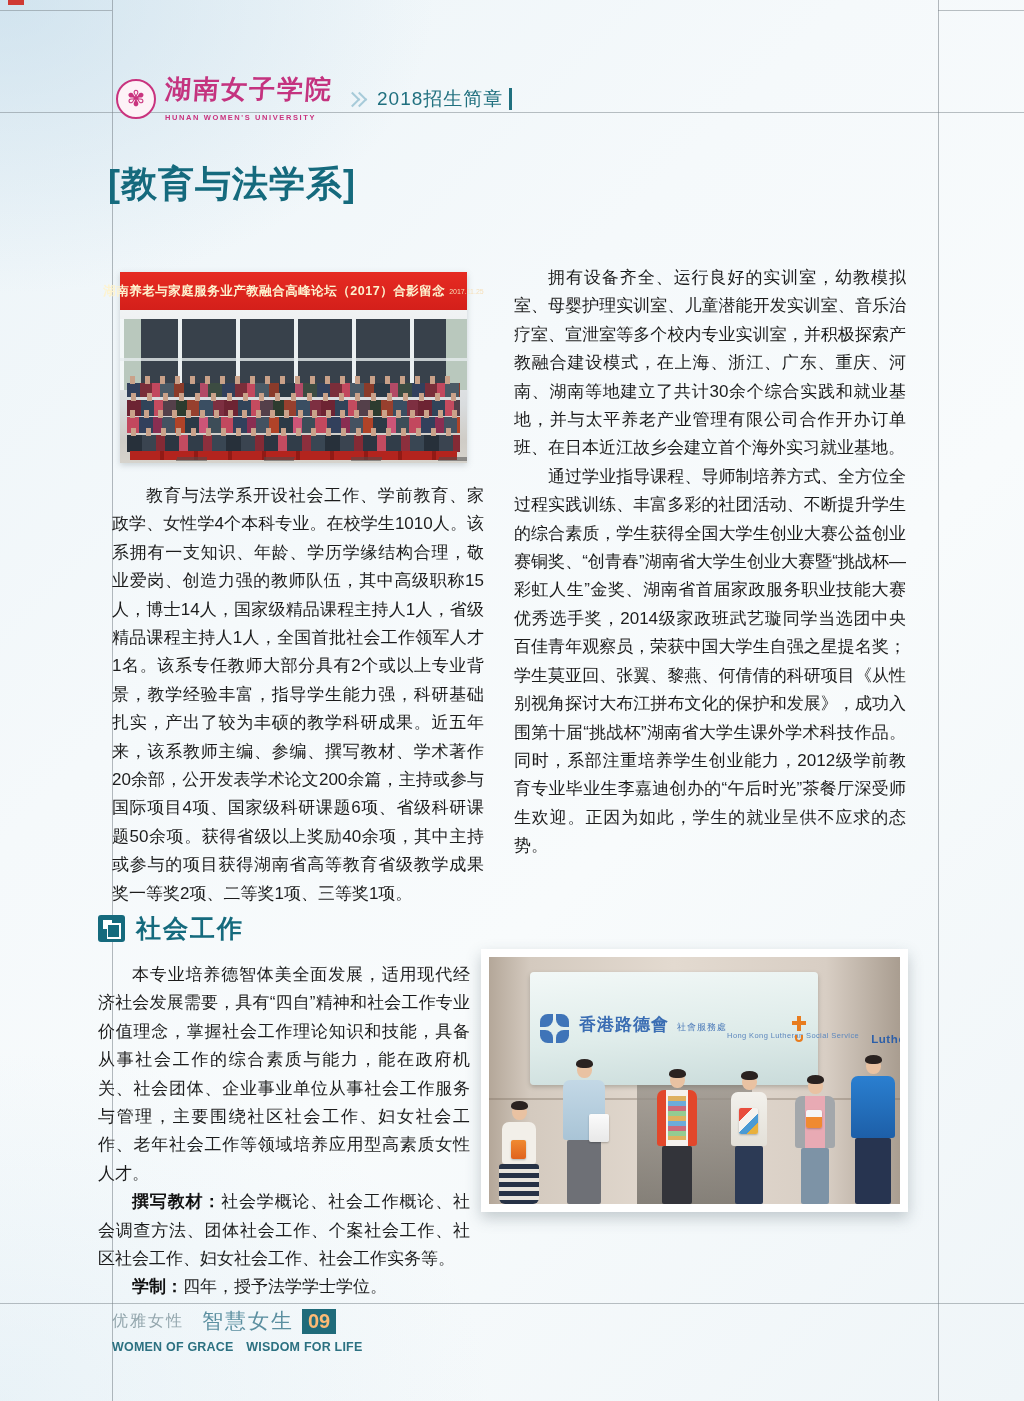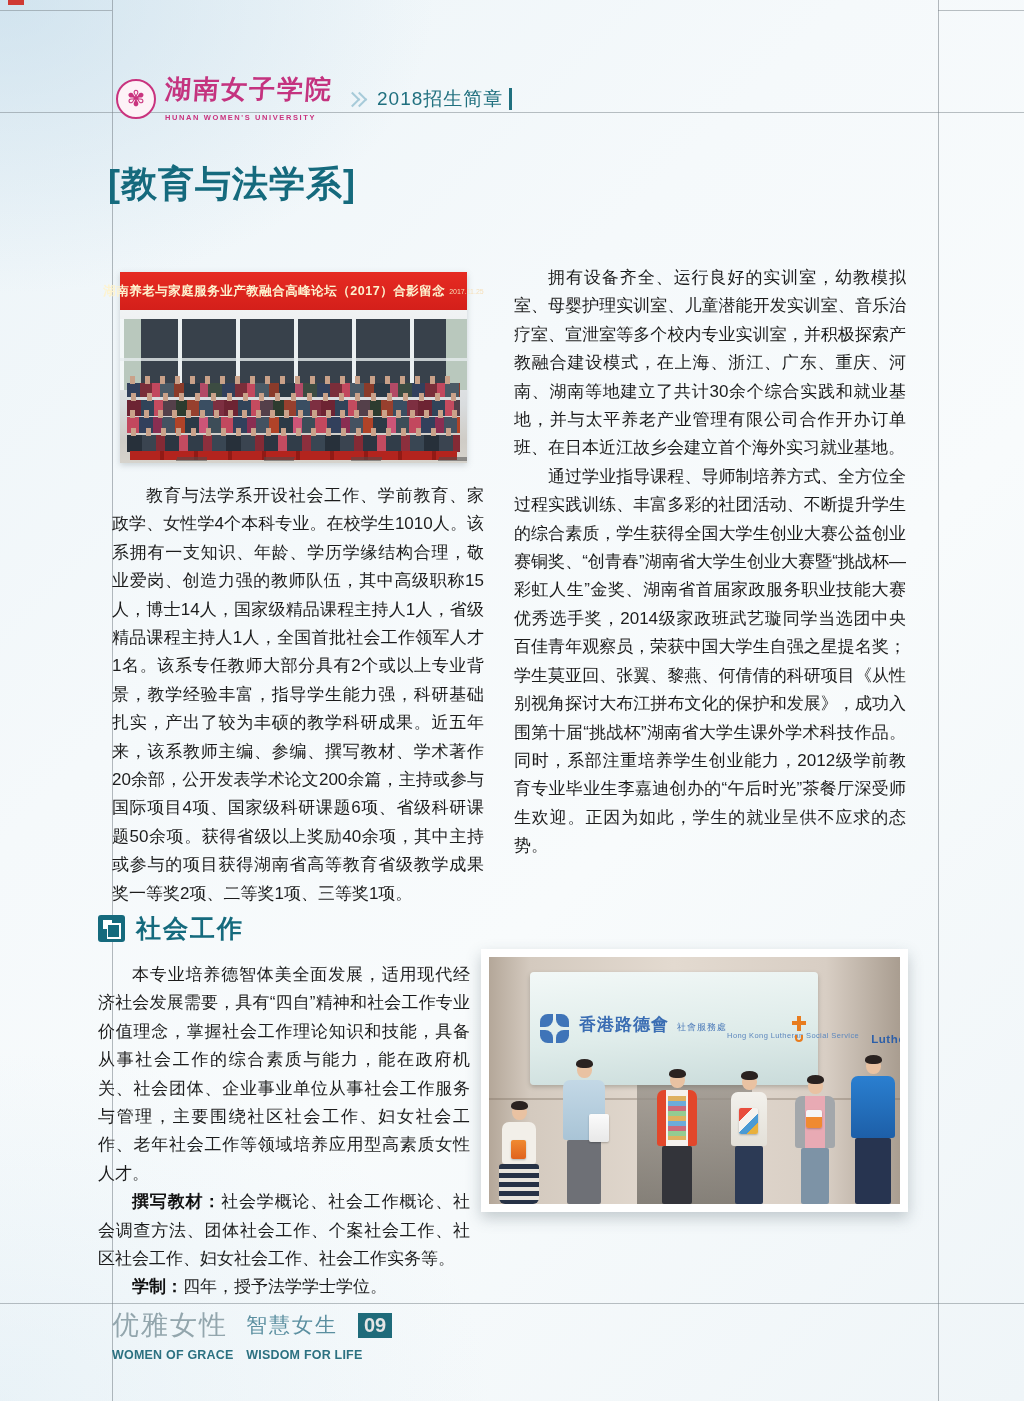--- a/index.html
+++ b/index.html
@@ -136,23 +136,23 @@
   .pe{left:306px;} .pe .torso{width:40px;height:52px;
       background:linear-gradient(90deg,#a3a7ab 0 10px,#e8aab4 10px 30px,#a3a7ab 30px 40px);}
   .pe .legs{width:28px;height:56px;background:#7d93a6;border-radius:2px;}
   .pe .held{left:11px;top:14px;width:16px;height:18px;background:linear-gradient(#f5f5f5 0 40%,#f08a30 40%);}
   .pf{left:362px;} .pf .torso{width:44px;height:62px;background:linear-gradient(#2a7fd0,#1d5fa8);}
   .pf .legs{width:36px;height:66px;background:#273450;border-radius:2px;}
 
   
   .footer{position:absolute;left:112px;top:1307px;}
   .f-cn{display:flex;align-items:center;}
-  .f-cn-left{font-size:27px;color:#93a6ad;letter-spacing:2px;}
+  .f-cn-left{font-size:16px;color:#93a6ad;letter-spacing:2px;}
   .f-cn-right{font-size:21px;color:#5b8fa0;letter-spacing:2px;margin-left:18px;}
-  .f-box{background:#1f6b7a;color:#e5e5e5;font-size:20px;font-weight:bold;padding:2px 6px 3px;margin-left:20px;line-height:1;}
+  .f-box{background:#1f6b7a;color:#fdba74;font-size:20px;font-weight:bold;padding:2px 6px 3px;margin-left:8px;line-height:1;}
   .f-en{font-size:12.5px;font-weight:bold;color:#2c7181;margin-top:3px;letter-spacing:.2px;transform:scaleY(1.05);transform-origin:left top;}
 </style>
 </head>
 <body>
 
 <div class="page">
 
   <div class="red-sliver"></div>
   <div class="vline" style="left:112px;"></div>
   <div class="vline" style="left:938px;"></div>

